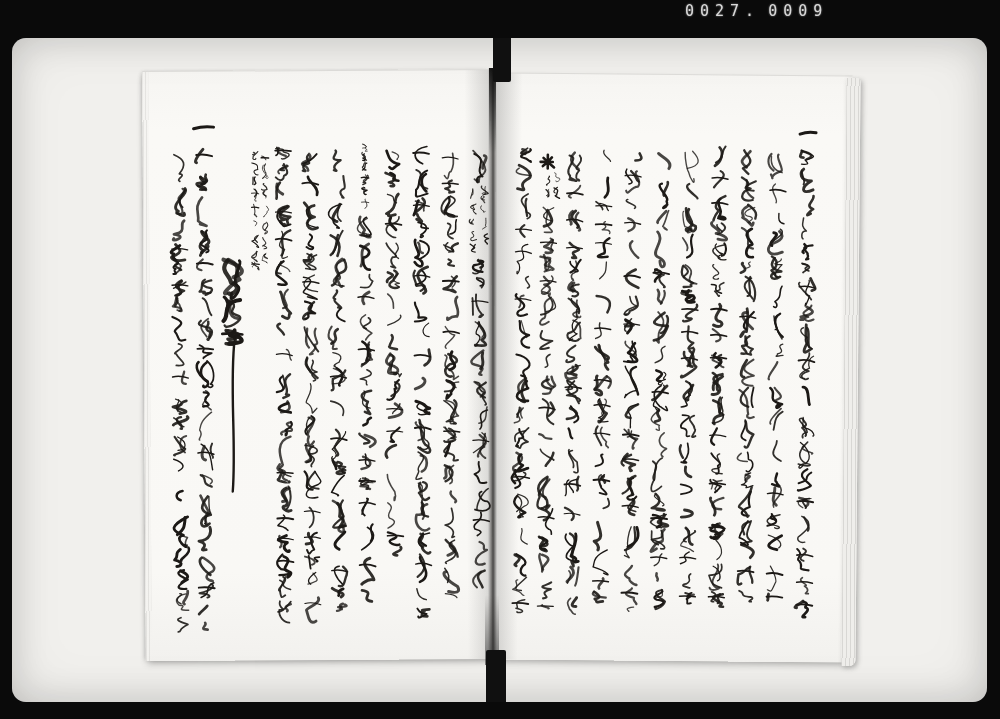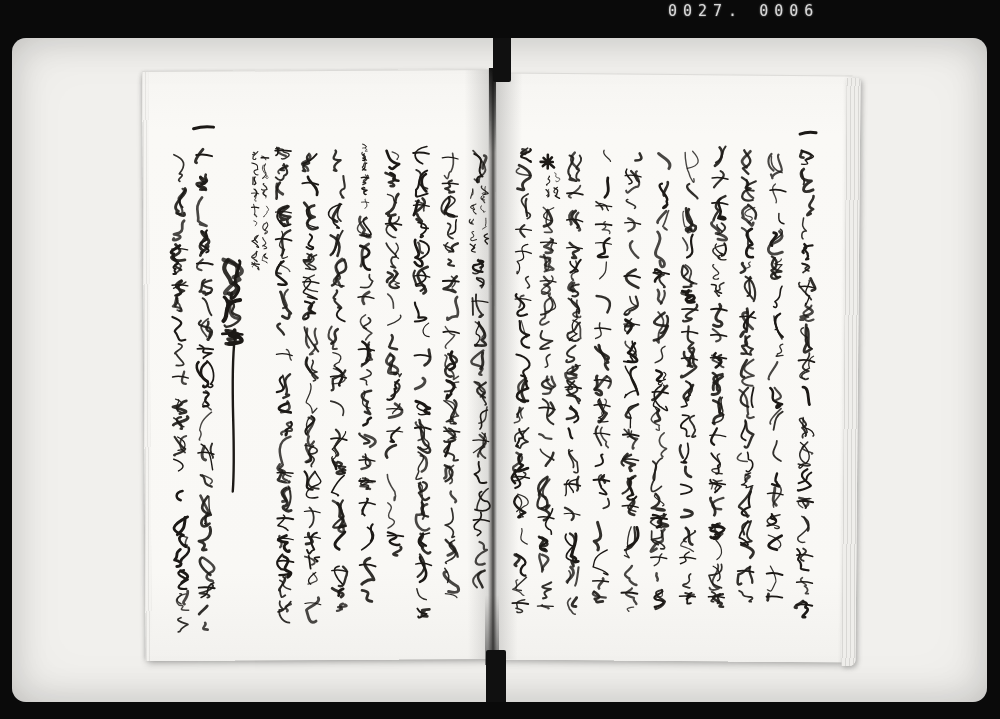--- a/index.html
+++ b/index.html
@@ -1,18 +1,18 @@
 <!DOCTYPE html>
 <html><head>
 <meta charset="utf-8">
 <style>
   html,body{margin:0;padding:0;background:#000;}
   .frame{position:relative;width:1000px;height:719px;background:#0a0a0a;overflow:hidden;
          font-family:"DejaVu Sans Mono","Liberation Mono",monospace;}
-  .counter{position:absolute;left:668px;top:2px;display:flex;gap:16px;
+  .counter{position:absolute;left:685px;top:2px;display:flex;gap:8px;
            color:#d9d9d9;font-size:15px;letter-spacing:6px;
            text-shadow:0 0 2px rgba(255,255,255,.55);}
   .bed{position:absolute;left:12px;top:38px;width:975px;height:664px;
        background:linear-gradient(180deg,#efeeeb 0%,#f4f3f0 18%,#f3f2ef 70%,#eceb e8 100%);
        background:#f1f0ed;border-radius:14px;overflow:hidden;
        box-shadow:inset 0 0 36px rgba(0,0,0,.16);}
   .bed::after{content:"";position:absolute;inset:0;border-radius:14px;
        box-shadow:inset 0 0 60px rgba(0,0,0,.07);pointer-events:none;}
   .page{position:absolute;background:linear-gradient(180deg,#f6f5f2 0%,#faf9f6 10%,#f9f8f5 85%,#f2f1ee 100%);
         border-top:1px solid #dddcd9;}
@@ -40,21 +40,21 @@
   .clamp-top{left:481px;top:-2px;width:18px;height:46px;border-radius:0 0 2px 2px;}
   .clamp-bottom{left:474px;top:612px;width:20px;height:54px;border-radius:2px 2px 0 0;}
   svg.ink{position:absolute;inset:0;z-index:2;}
 </style>
 </head>
 <body>
 
 <div class="frame">
   <div class="counter">
     <span>0027.</span>
-    <span>0006</span>
+    <span>0009</span>
   </div>
 
   <div class="bed">
     <div class="page page-left">
       <svg class="ink" id="svg-left" width="348" height="589" viewBox="0 0 348 589">
           <path d="M31.2,82.8 C42.5,87.5 43.5,93.3 36.5,102.0 C44.6,103.0 32.1,107.8 37.0,109.5" fill="none" stroke="#1c1916" stroke-width="1.7" stroke-linecap="round" stroke-linejoin="round" opacity="0.9"></path>
           <path d="M42.3,118.4 C40.8,121.0 32.4,129.5 39.5,135.5" fill="none" stroke="#1c1916" stroke-width="2.0" stroke-linecap="round" stroke-linejoin="round" opacity="0.9"></path>
           <path d="M42.1,116.8 C46.4,122.1 25.1,133.4 35.3,139.5 C28.8,139.4 43.9,147.6 41.1,141.5" fill="none" stroke="#1c1916" stroke-width="2.9" stroke-linecap="round" stroke-linejoin="round" opacity="0.9"></path>
           <path d="M39.6,117.0 C45.3,119.8 32.3,125.9 36.4,128.0 C35.2,132.5 45.7,144.8 33.3,141.5" fill="none" stroke="#1c1916" stroke-width="2.2" stroke-linecap="round" stroke-linejoin="round" opacity="0.8"></path>
           <path d="M41.0,148.9 C35.2,152.6 45.4,159.9 30.8,162.4 C46.9,164.6 26.0,171.4 30.6,166.7" fill="none" stroke="#1c1916" stroke-width="2.8" stroke-linecap="round" stroke-linejoin="round" opacity="0.8"></path>

